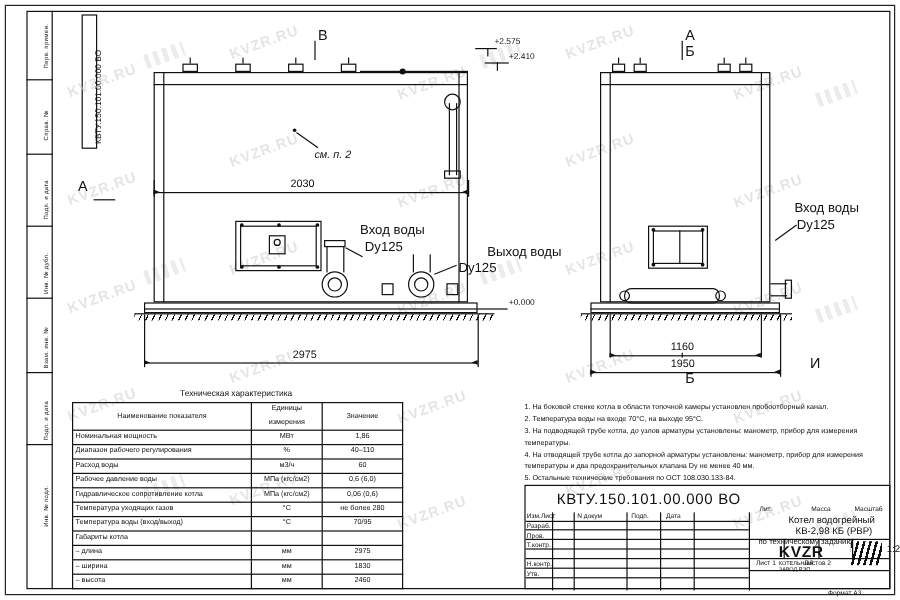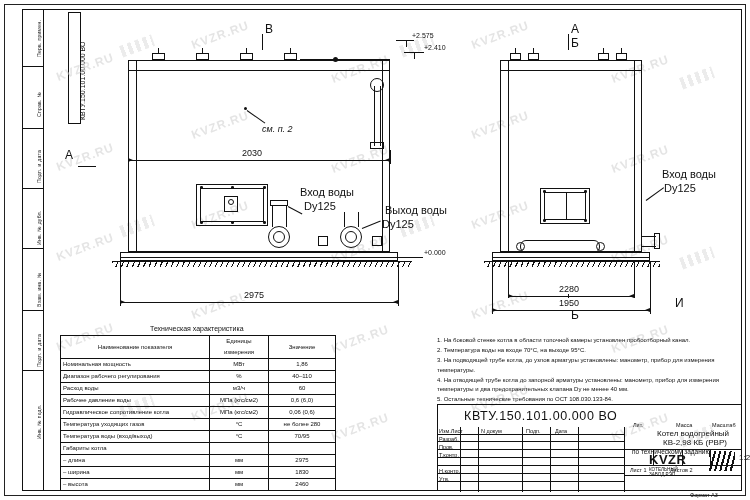--- a/index.html
+++ b/index.html
@@ -206,21 +206,21 @@
     <div class="circ" style="left:345px;top:231px;width:12px;height:12px;"></div>
     <div class="ln vl" style="left:344px;top:212px;height:15px;"></div>
     <div class="ln vl" style="left:358px;top:212px;height:15px;"></div>
     <div class="box" style="left:318px;top:236px;width:10px;height:10px;"></div>
     <div class="box" style="left:372px;top:236px;width:10px;height:10px;"></div>
 
     <span class="txt11" style="left:300px;top:186px;">Вход воды</span>
     <span class="txt11" style="left:304px;top:200px;">Dy125</span>
     <div class="ln" style="left:288px;top:206px;width:16px;height:1px;transform:rotate(28deg);transform-origin:left center;"></div>
 
-    <span class="txt11" style="left:359px;top:204px;padding-left:26px;">Выход воды</span>
+    <span class="txt11" style="left:380px;top:204px;padding-left:26px;">Выход воды</span>
     <span class="txt11" style="left:382px;top:218px;">Dy125</span>
     <div class="ln" style="left:362px;top:228px;width:20px;height:1px;transform:rotate(-22deg);transform-origin:left center;"></div>
 
     <div class="dimline" style="left:128px;top:160px;width:262px;"></div>
     <div class="arrow-r" style="left:128px;top:157.5px;"></div>
     <div class="arrow-l" style="left:385px;top:157.5px;"></div>
     <span class="txt9" style="left:240px;top:148px;background:#fff;padding:0 2px;">2030</span>
     <div class="ln vl" style="left:128px;top:150px;height:14px;"></div>
     <div class="ln vl" style="left:390px;top:150px;height:14px;"></div>
 
@@ -284,21 +284,21 @@
     <div class="ln hl" style="left:642px;top:246px;width:14px;"></div>
     <div class="box" style="left:654px;top:233px;width:6px;height:16px;"></div>
 
     <span class="txt11" style="left:662px;top:168px;">Вход воды</span>
     <span class="txt11" style="left:664px;top:182px;">Dy125</span>
     <div class="ln" style="left:646px;top:200px;width:22px;height:1px;transform:rotate(-36deg);transform-origin:left center;"></div>
 
     <div class="dimline" style="left:508px;top:296px;width:126px;"></div>
     <div class="arrow-r" style="left:508px;top:293.5px;"></div>
     <div class="arrow-l" style="left:629px;top:293.5px;"></div>
-    <span class="txt9" style="left:557px;top:284px;background:#fff;padding:0 2px;">2280</span>
+    <span class="txt9" style="left:557px;top:284px;background:#fff;padding:0 2px;">1160</span>
 
     <div class="dimline" style="left:492px;top:310px;width:158px;"></div>
     <div class="arrow-r" style="left:492px;top:307.5px;"></div>
     <div class="arrow-l" style="left:645px;top:307.5px;"></div>
     <span class="txt9" style="left:557px;top:298px;background:#fff;padding:0 2px;">1950</span>
     <div class="ln vl" style="left:492px;top:262px;height:52px;"></div>
     <div class="ln vl" style="left:650px;top:262px;height:52px;"></div>
     <div class="ln vl" style="left:508px;top:262px;height:36px;"></div>
     <div class="ln vl" style="left:634px;top:262px;height:36px;"></div>
   </div>

